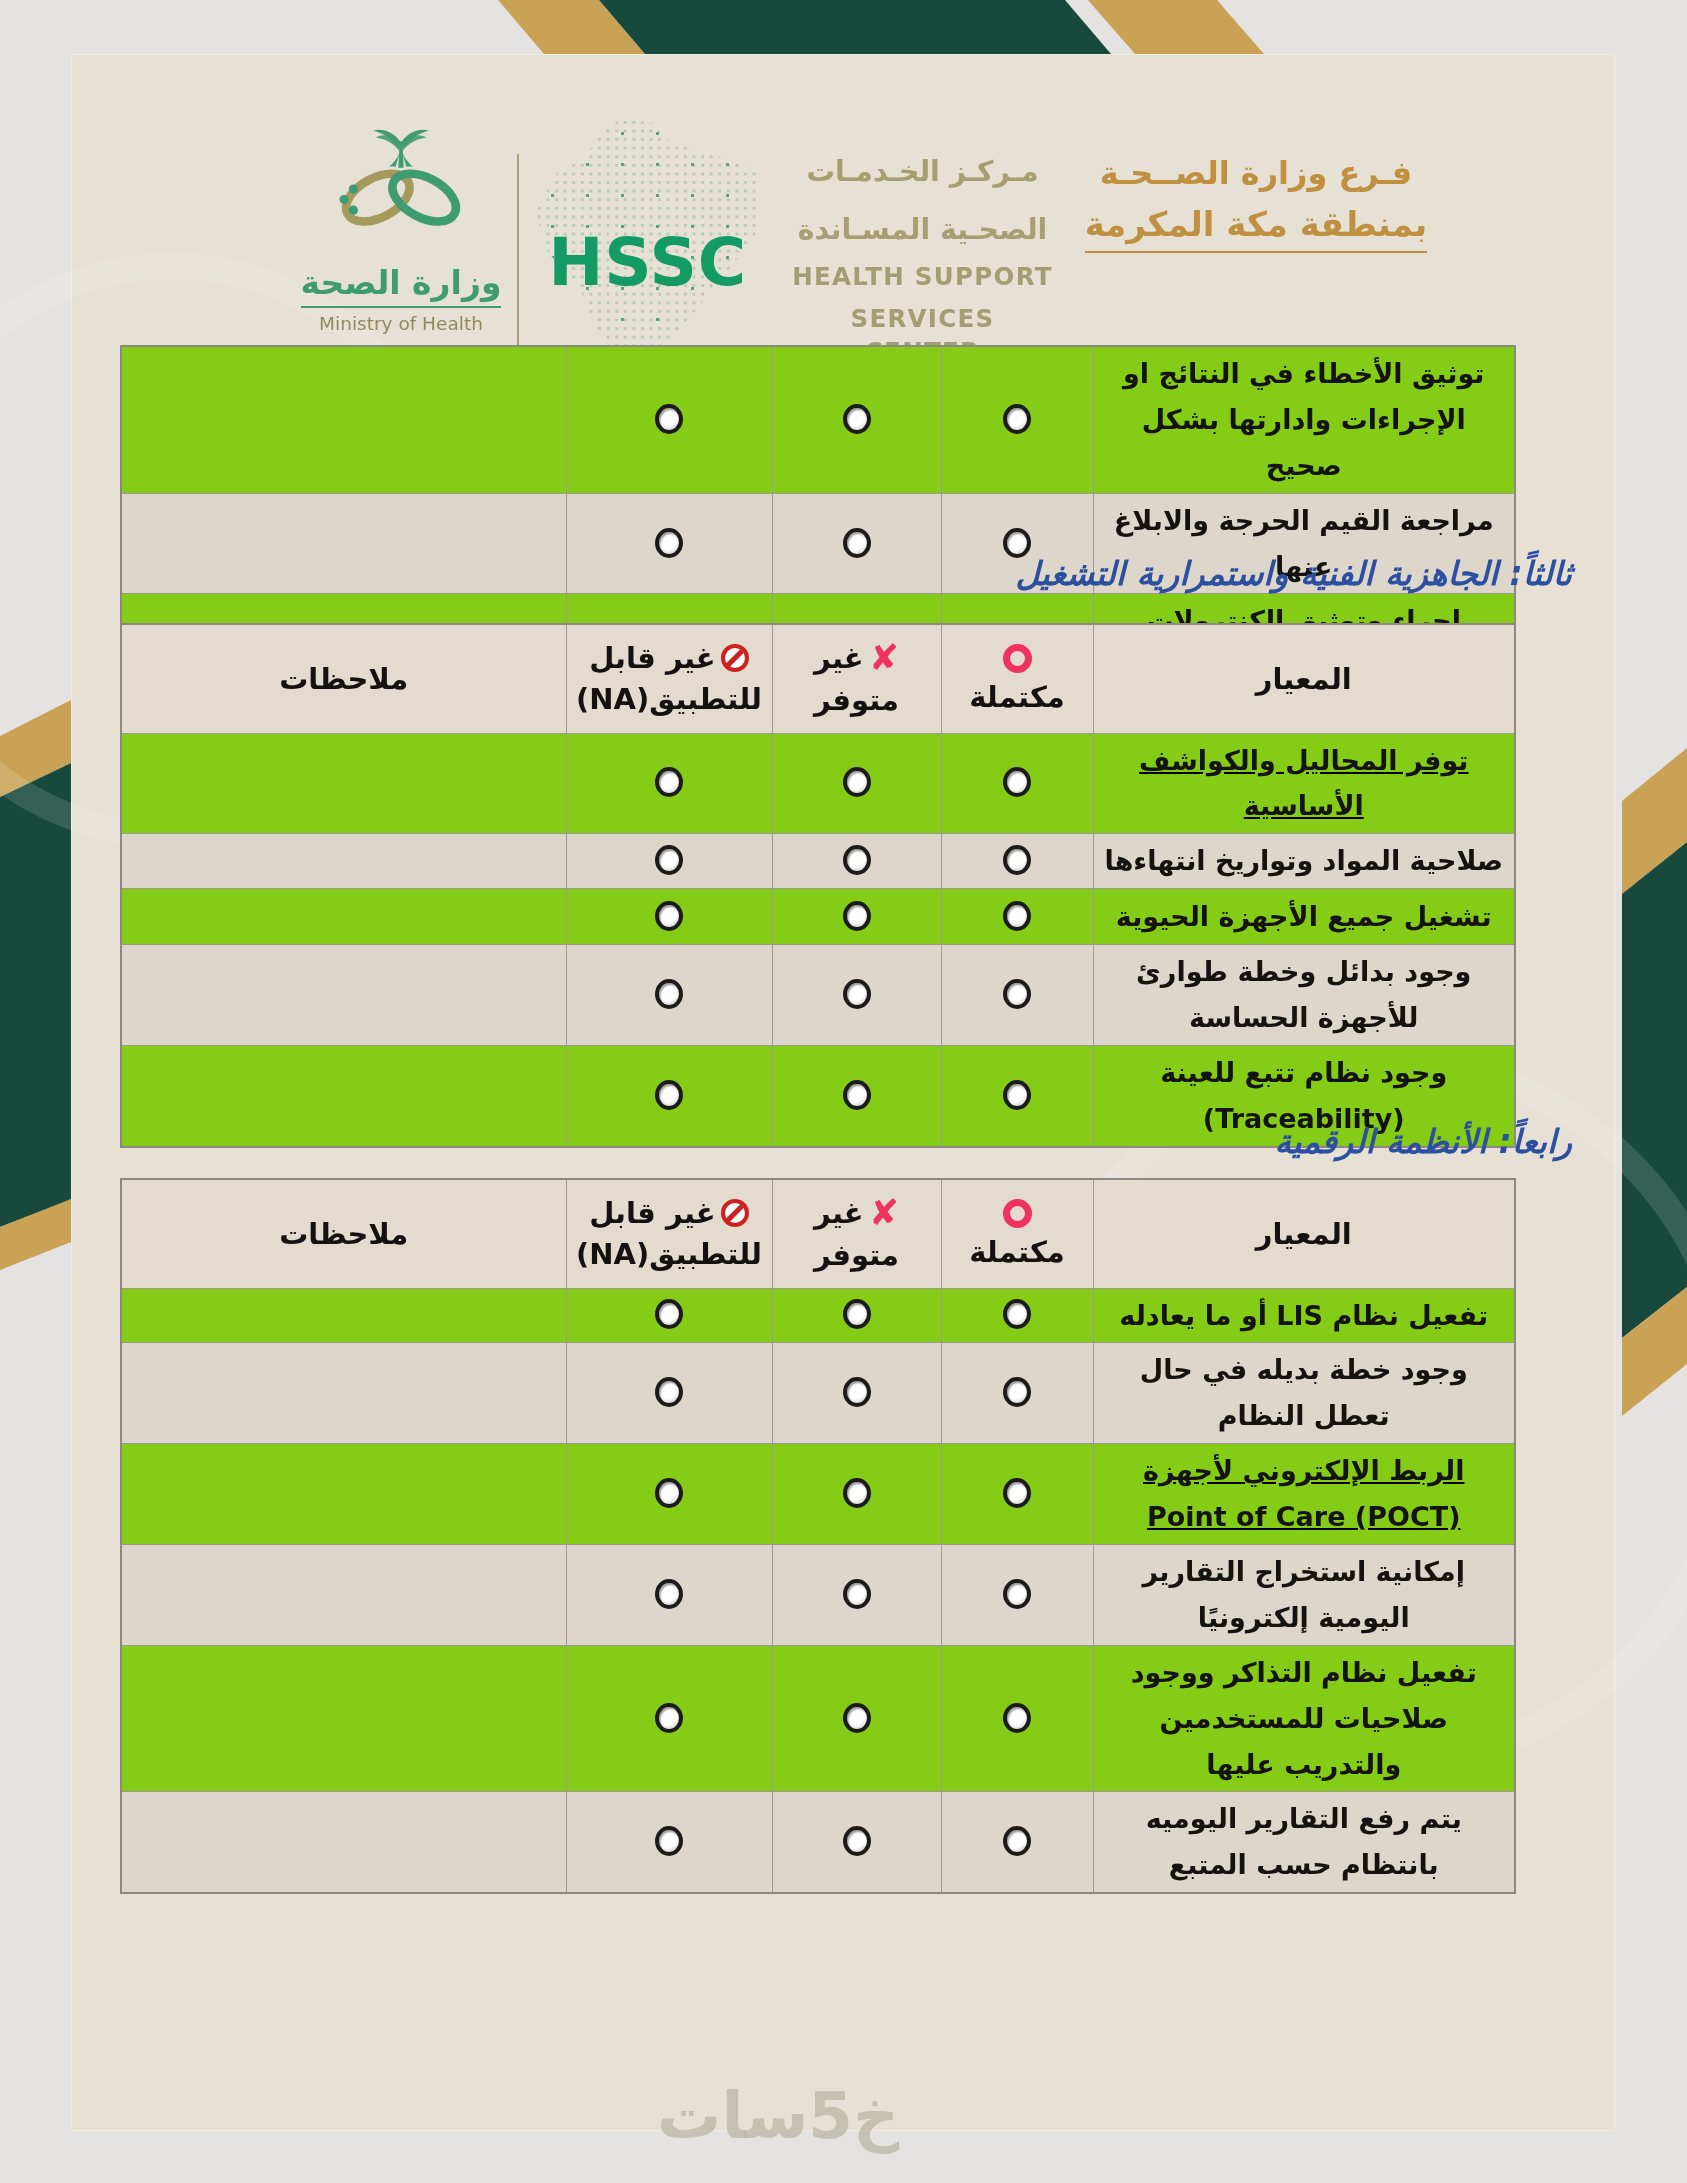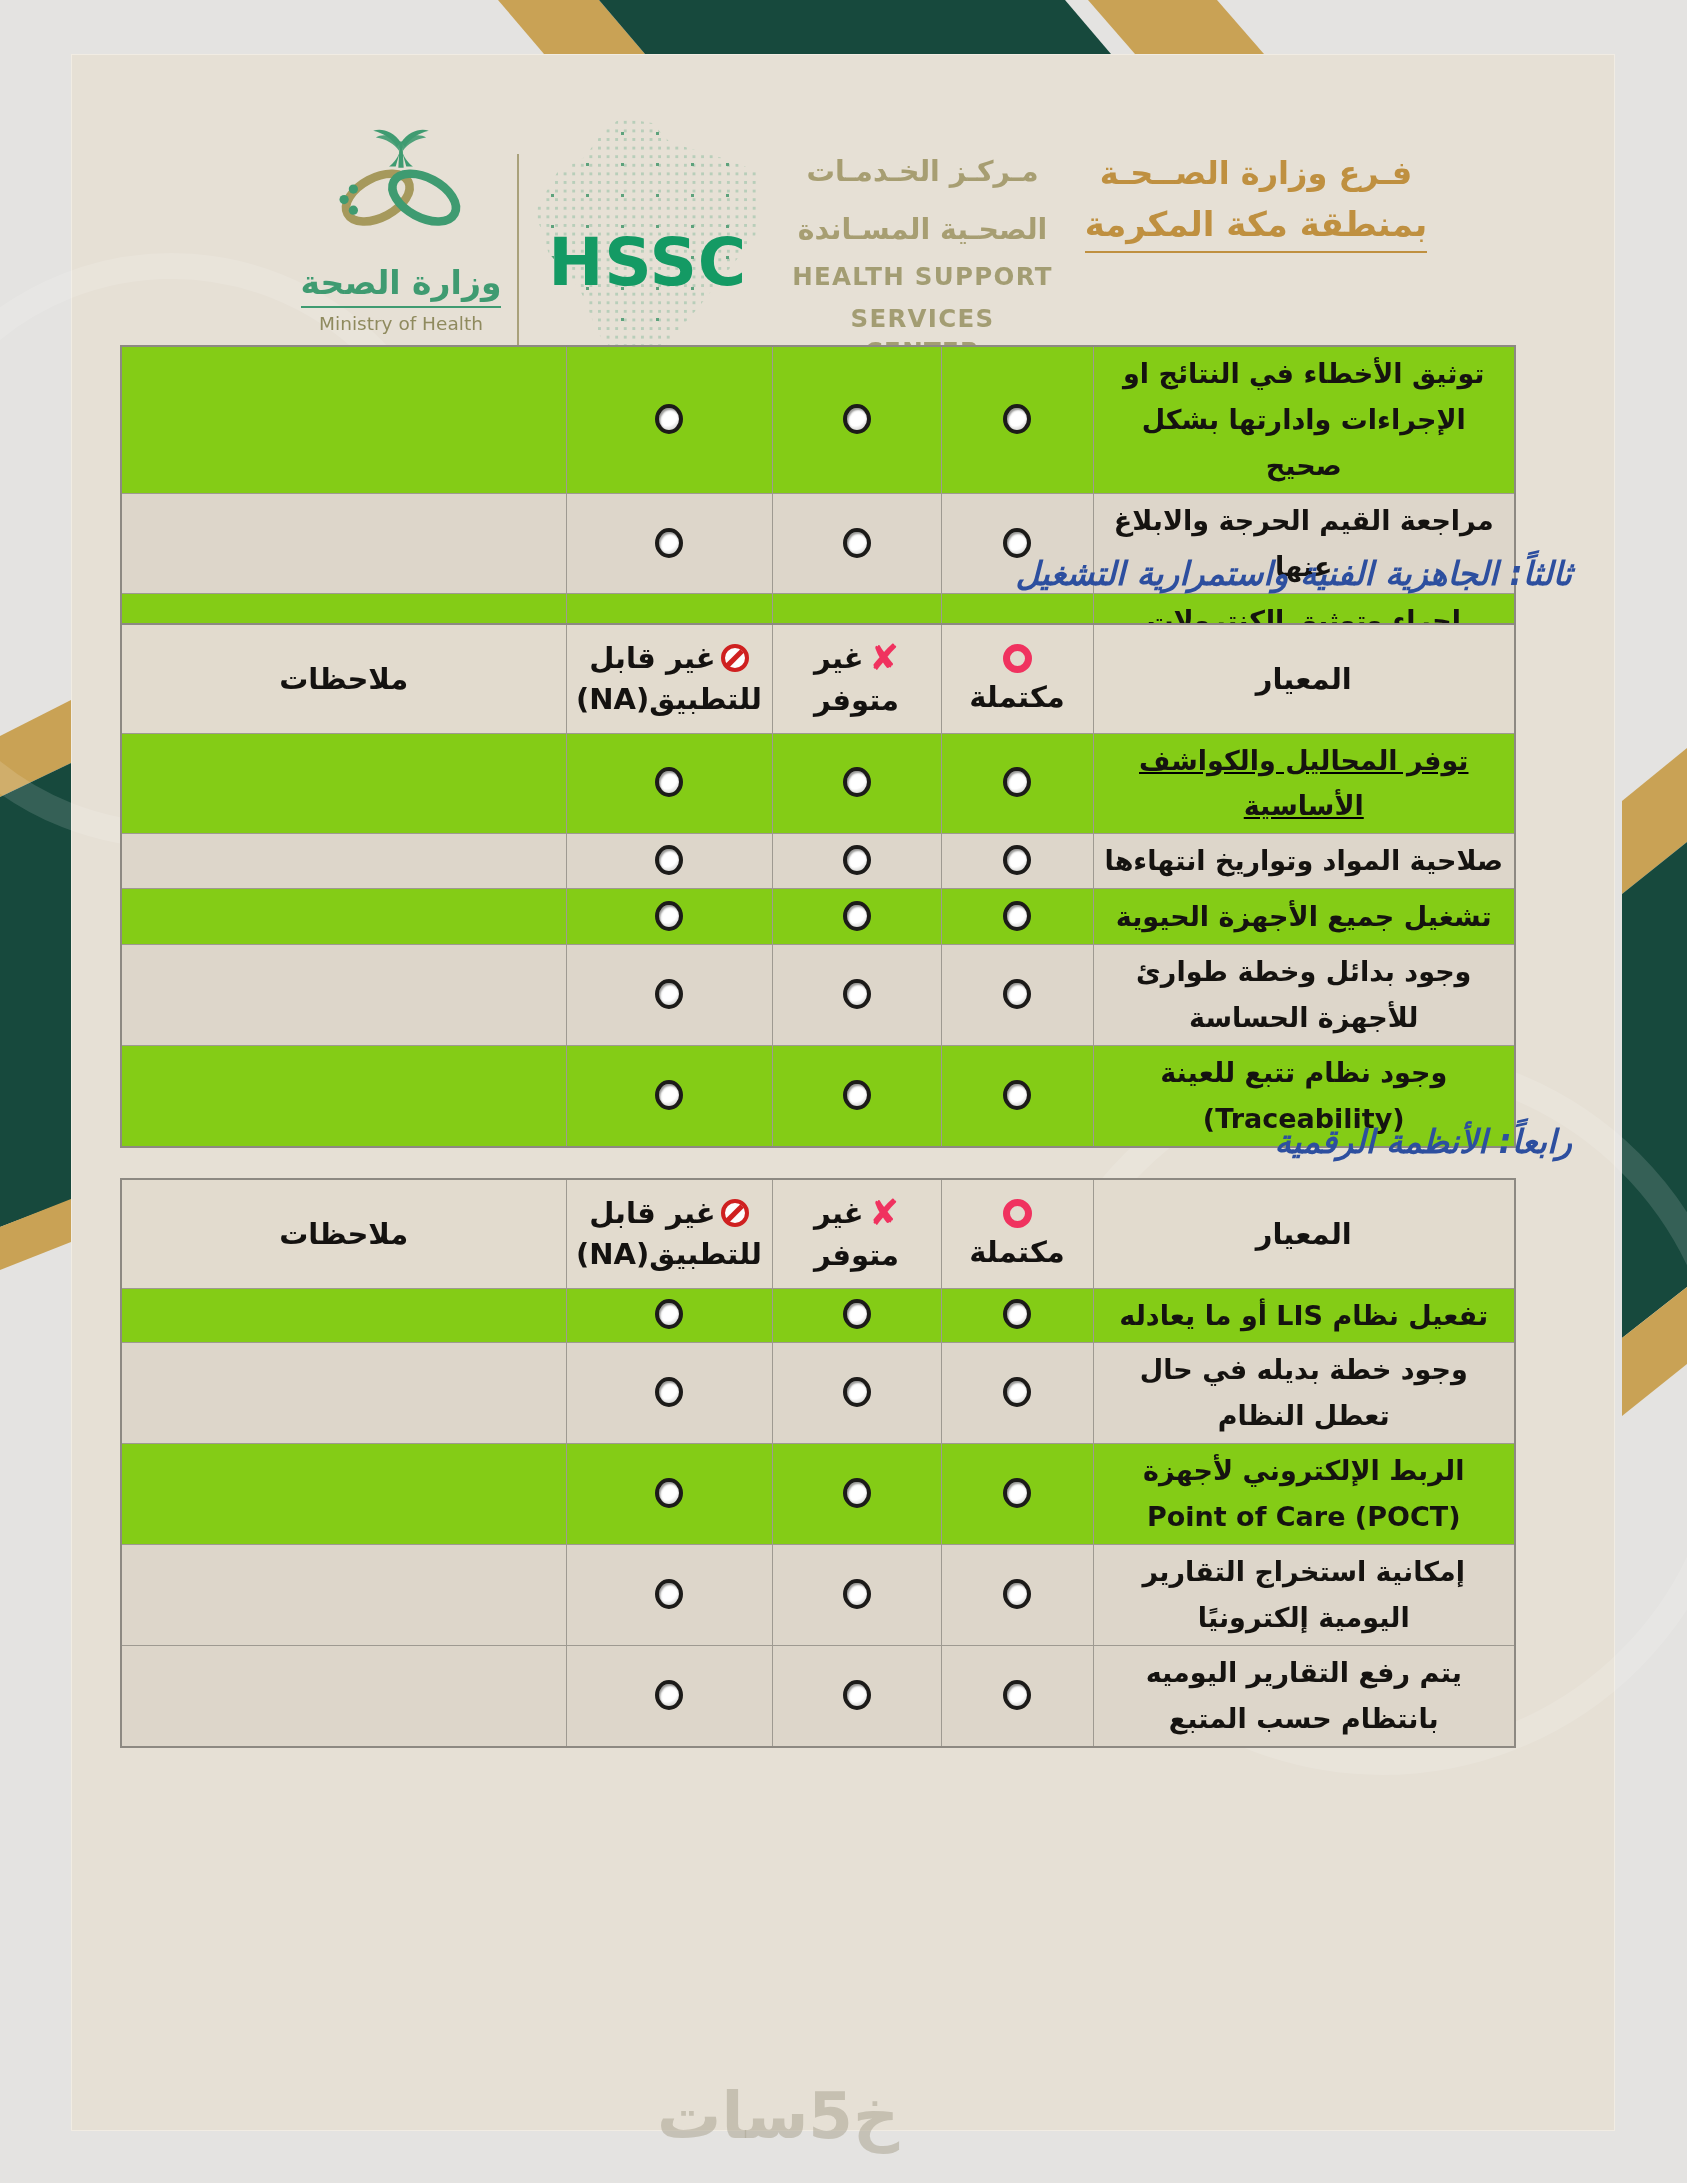--- a/index.html
+++ b/index.html
@@ -300,34 +300,41 @@
         <td><span class="radio"></span></td>
         <td class="notes"></td>
       </tr>
       <tr class="row-b" style="height:53px;">
         <td class="crit">وجود خطة بديله في حال تعطل النظام</td>
         <td><span class="radio"></span></td>
         <td><span class="radio"></span></td>
         <td><span class="radio"></span></td>
         <td class="notes"></td>
       </tr>
-      <tr class="row-a" style="height:93px;">
+      <tr class="row-a" style="height:93px;text-decoration:underline;">
         <td class="crit">الربط الإلكتروني لأجهزة Point of Care (POCT)</td>
         <td><span class="radio"></span></td>
         <td><span class="radio"></span></td>
         <td><span class="radio"></span></td>
         <td class="notes"></td>
       </tr>
       <tr class="row-b" style="height:93px;">
         <td class="crit">إمكانية استخراج التقارير اليومية إلكترونيًا</td>
         <td><span class="radio"></span></td>
         <td><span class="radio"></span></td>
         <td><span class="radio"></span></td>
         <td class="notes"></td>
       </tr>
+      <tr class="row-a" style="height:93px;">
+        <td class="crit">تفعيل نظام التذاكر ووجود صلاحيات للمستخدمين والتدريب عليها</td>
+        <td><span class="radio"></span></td>
+        <td><span class="radio"></span></td>
+        <td><span class="radio"></span></td>
+        <td class="notes"></td>
+      </tr>
       <tr class="row-b" style="height:93px;">
         <td class="crit">يتم رفع التقارير اليوميه بانتظام حسب المتبع</td>
         <td><span class="radio"></span></td>
         <td><span class="radio"></span></td>
         <td><span class="radio"></span></td>
         <td class="notes"></td>
       </tr>
     </tbody>
   </table>
 

